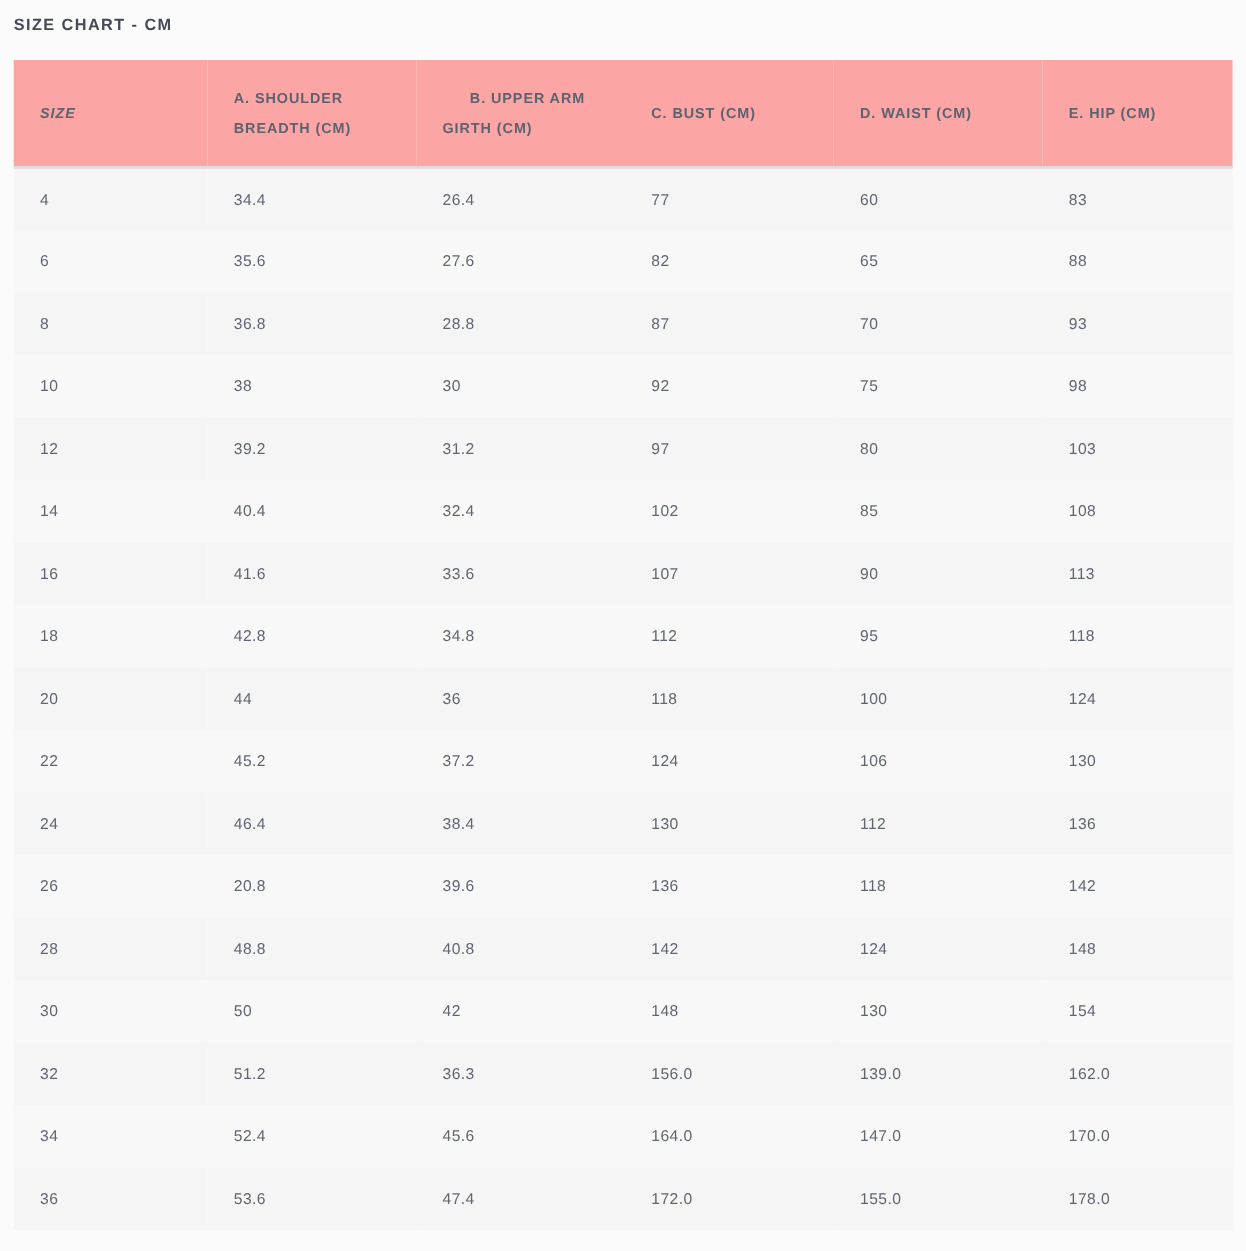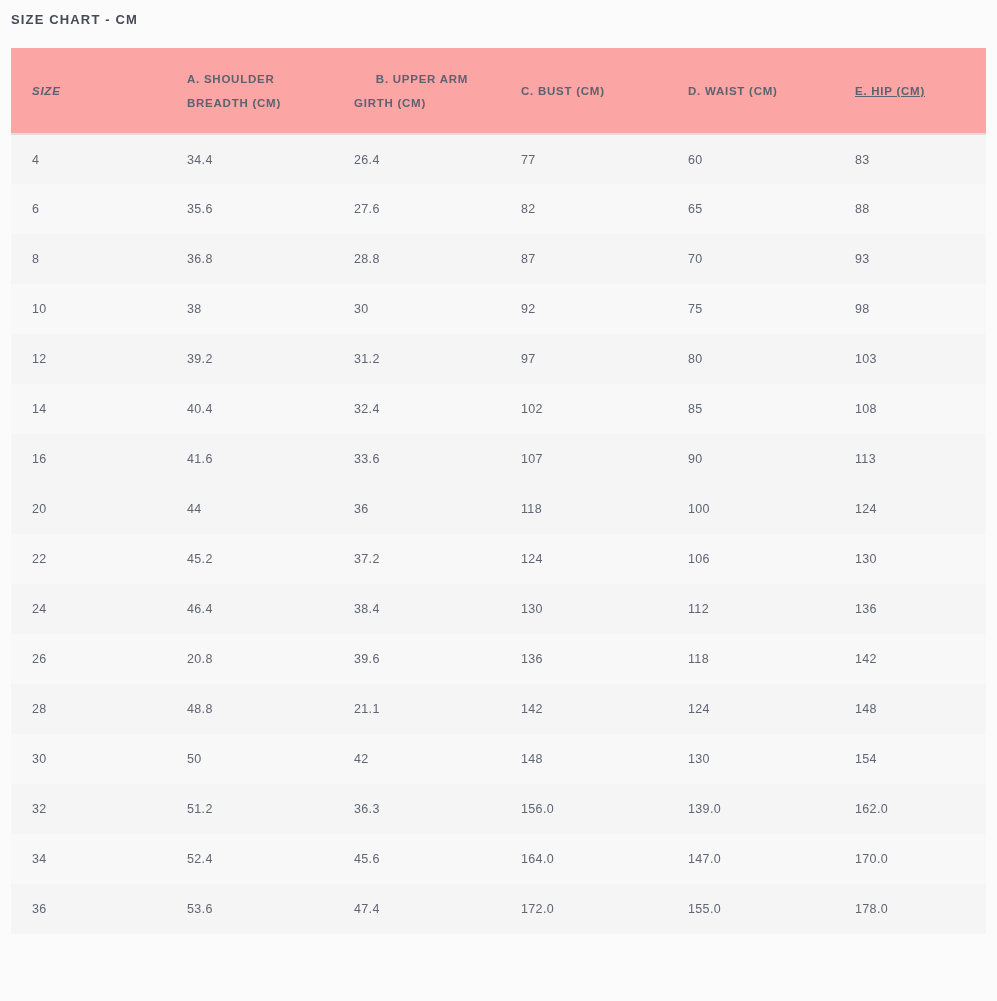--- a/index.html
+++ b/index.html
@@ -105,21 +105,21 @@
               <span style="display: block; text-align: center;">B. UPPER ARM</span>
               <span style="display: block;">GIRTH (CM)</span>
             </th>
             <th>
               <span style="display: block;">C. BUST (CM)</span>
             </th>
             <th>
               <span style="display: block;">D. WAIST (CM)</span>
             </th>
             <th>
-              <span style="display: block; text-decoration: underline;">E. HIP (CM)</span>
+              <span style="display: block;">E. HIP (CM)</span>
             </th>
           </tr>
       </thead>
       <tbody id="table-body">
           <tr class="odd">
             <td>4</td>
             <td>34.4</td>
             <td>26.4</td>
             <td>77</td>
             <td>60</td>
@@ -166,20 +166,28 @@
             <td>108</td>
           </tr>
           <tr class="odd">
             <td>16</td>
             <td>41.6</td>
             <td>33.6</td>
             <td>107</td>
             <td>90</td>
             <td>113</td>
           </tr>
+          <tr class="even">
+            <td>18</td>
+            <td>42.8</td>
+            <td>34.8</td>
+            <td>112</td>
+            <td>95</td>
+            <td>118</td>
+          </tr>
           <tr class="odd">
             <td>20</td>
             <td>44</td>
             <td>36</td>
             <td>118</td>
             <td>100</td>
             <td>124</td>
           </tr>
           <tr class="even">
             <td>22</td>
@@ -201,21 +209,21 @@
             <td>26</td>
             <td>20.8</td>
             <td>39.6</td>
             <td>136</td>
             <td>118</td>
             <td>142</td>
           </tr>
           <tr class="odd">
             <td>28</td>
             <td>48.8</td>
-            <td>21.1</td>
+            <td>40.8</td>
             <td>142</td>
             <td>124</td>
             <td>148</td>
           </tr>
           <tr class="even">
             <td>30</td>
             <td>50</td>
             <td>42</td>
             <td>148</td>
             <td>130</td>

